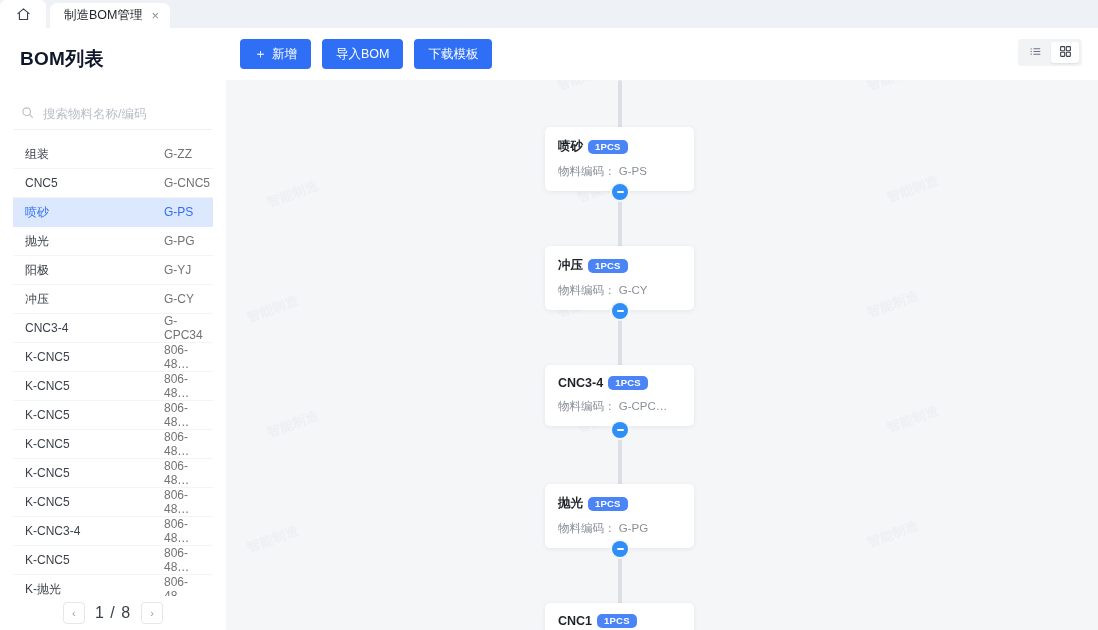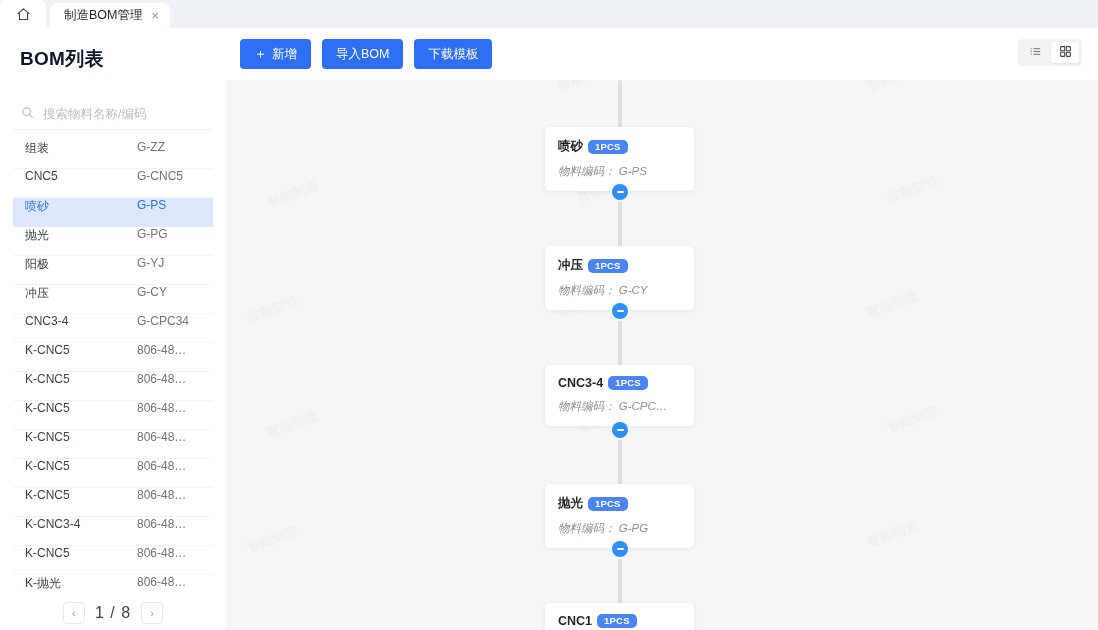--- a/index.html
+++ b/index.html
@@ -87,24 +87,25 @@
     align-items: center;
     background: #f4f6f9;
     font-size: 12px;
     color: #5a616b;
   }
   .tbl-head .c1 { width: 124px; padding-left: 12px; }
   .tbl-head .c2 { flex: 1; }
   .row {
     display: flex;
     height: 29px;
-    align-items: flex-start;
+    align-items: center;
     font-size: 12px;
     color: #3c424b;
     border-bottom: 1px solid #f2f4f7;
+    gap: 27px;
   }
   .row .c1 { width: 124px; padding-left: 12px; }
   .row .c2 { flex: 1; color: #737373; }
   .row.active { background: #dce8fd; border-bottom-color: #dce8fd; }
   .row.active .c1, .row.active .c2 { color: #2f6ff5; }
 
   
   .pager {
     position: absolute;
     left: 0; bottom: 0;
@@ -229,21 +230,20 @@
     border-radius: 5px;
     padding: 2px 7px 2.5px 7px;
     line-height: 1;
     letter-spacing: .2px;
   }
   .node-code {
     margin-top: 9px;
     font-size: 11.5px;
     color: #8a9099;
     white-space: nowrap;
-    font-style: italic;
   }
   .collapse {
     position: absolute;
     left: 67px;
     width: 16px; height: 16px;
     border-radius: 50%;
     background: #2f8ef7;
     display: flex; align-items: center; justify-content: center;
     cursor: pointer;
     box-shadow: 0 0 0 2px #f5f6f8;

